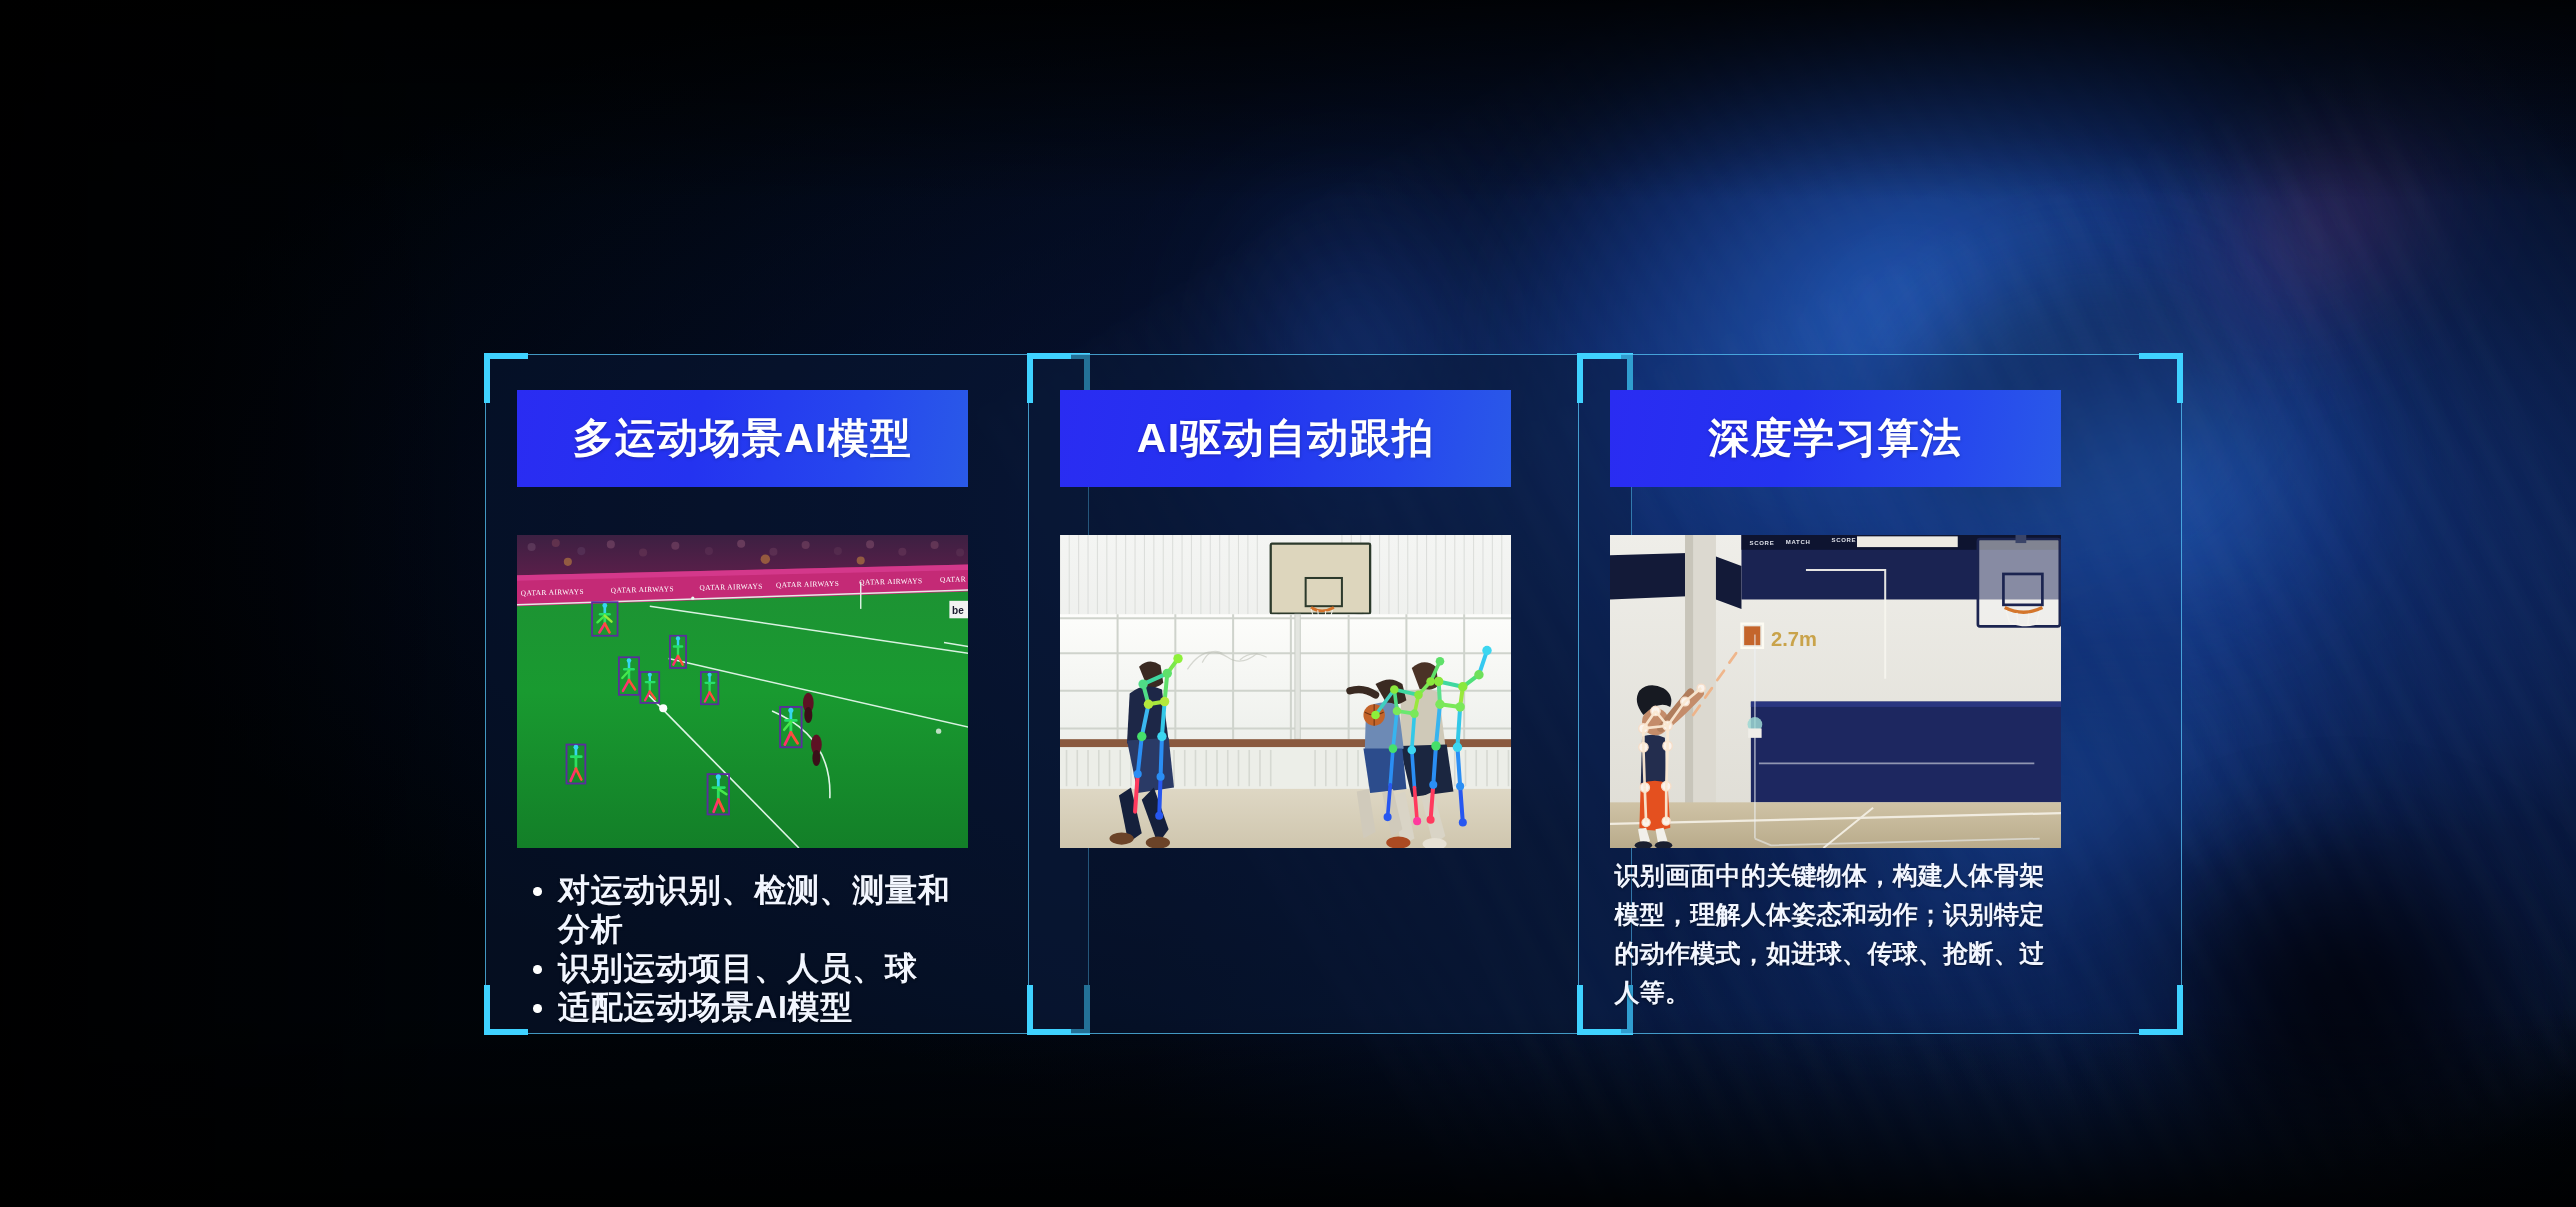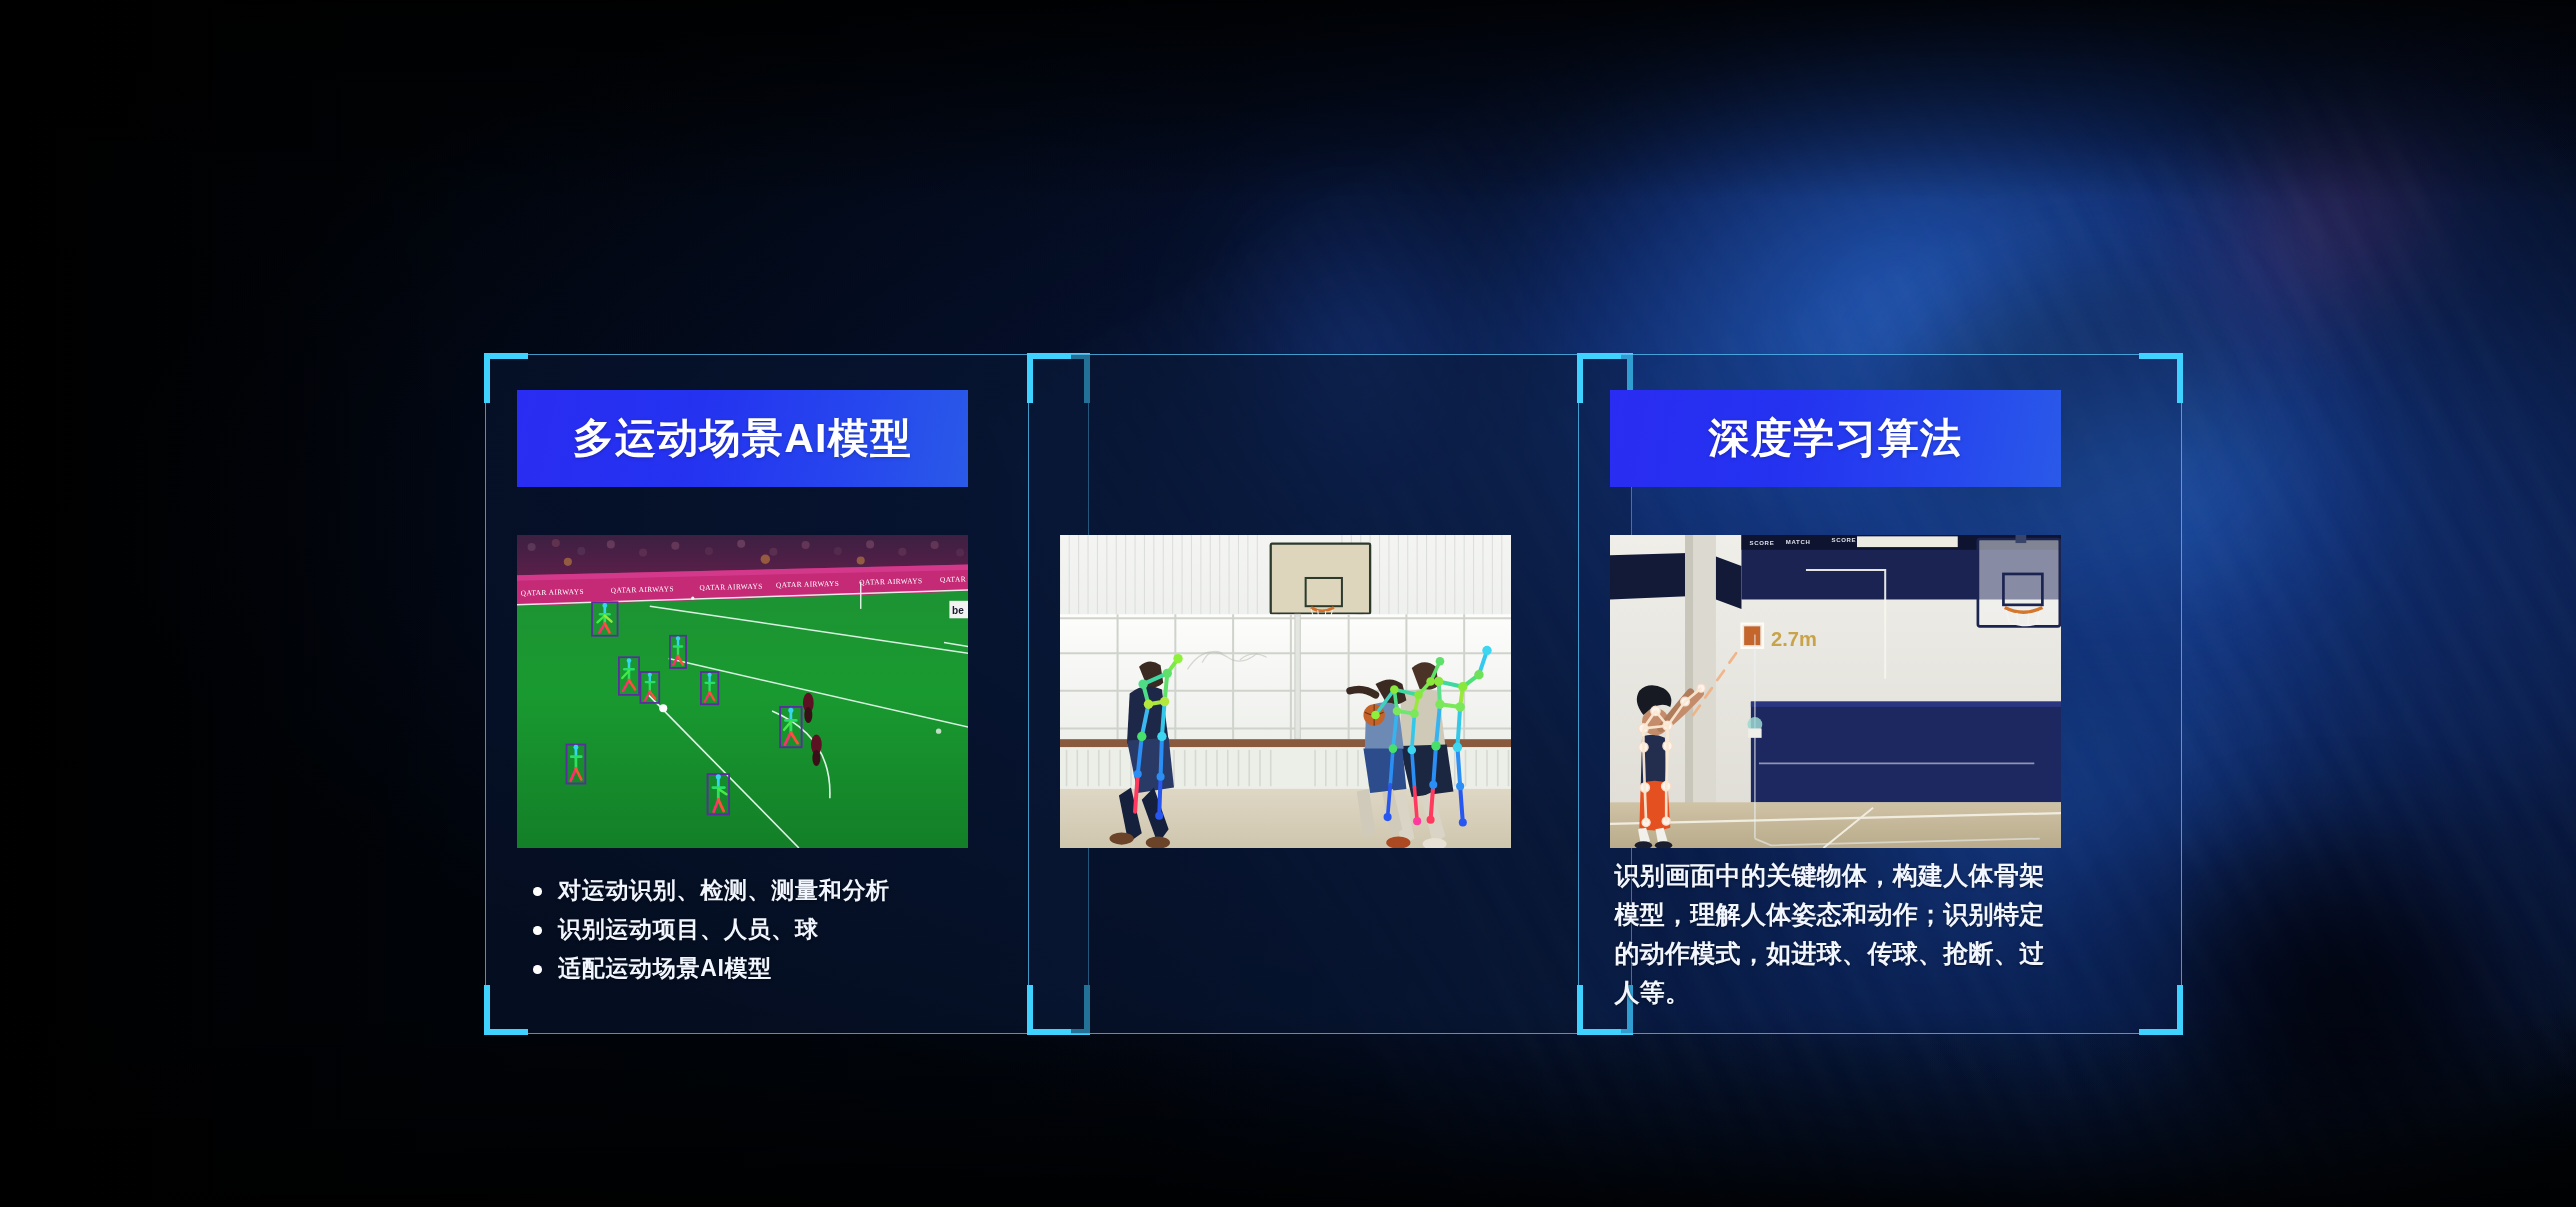--- a/index.html
+++ b/index.html
@@ -141,21 +141,21 @@
     position:absolute; left:32px; top:181px; width:451px; height:313px;
     overflow:hidden; background:#0a1430;
   }
   .media-svg{ display:block; width:100%; height:100%; }
 
   
   .card-body{ position:absolute; left:31px; top:517px; width:456px; }
   .card.c3 .card-body{ top:502px; }
   .bullets{ list-style:none; }
   .bullets li{
-    position:relative; color:#f2f6ff; font-size:23px; line-height:39px;
+    position:relative; color:#f2f6ff; font-size:32px; line-height:39px;
     padding-left:42px; font-weight:700; letter-spacing:0.7px;
     text-shadow:0 1.3px 2.7px rgba(0,0,0,.5);
   }
   .bullets li::before{
     content:""; position:absolute; left:17.4px; top:16px;
     width:8.7px; height:8.7px; border-radius:50%; background:#ffffff;
   }
   .para{
     color:#f2f6ff; font-size:25px; line-height:39px; font-weight:700;
     letter-spacing:0.3px; text-shadow:0 1.3px 2.7px rgba(0,0,0,.5);
@@ -406,20 +406,23 @@
     <div class="corner c-bl">
         <i class="h"></i>
         <i class="v"></i>
       </div>
     <div class="corner c-br">
         <i class="h"></i>
         <i class="v"></i>
       </div>
 
     <div class="card-inner">
+      <div class="card-head">
+        <span class="title">AI驱动自动跟拍</span>
+      </div>
 
       <div class="card-media">
         <svg class="media-svg" viewBox="0 0 672 466" preserveAspectRatio="xMidYMid slice">
           <defs>
             <linearGradient id="wall2" x1="0" y1="0" x2="0" y2="1">
               <stop offset="0" stop-color="#f4f5f3"></stop>
                 <stop offset="1" stop-color="#e2e4e0"></stop>
             </linearGradient>
             <linearGradient id="win2" x1="0" y1="0" x2="0" y2="1">
               <stop offset="0" stop-color="#fdfdfb"></stop>

